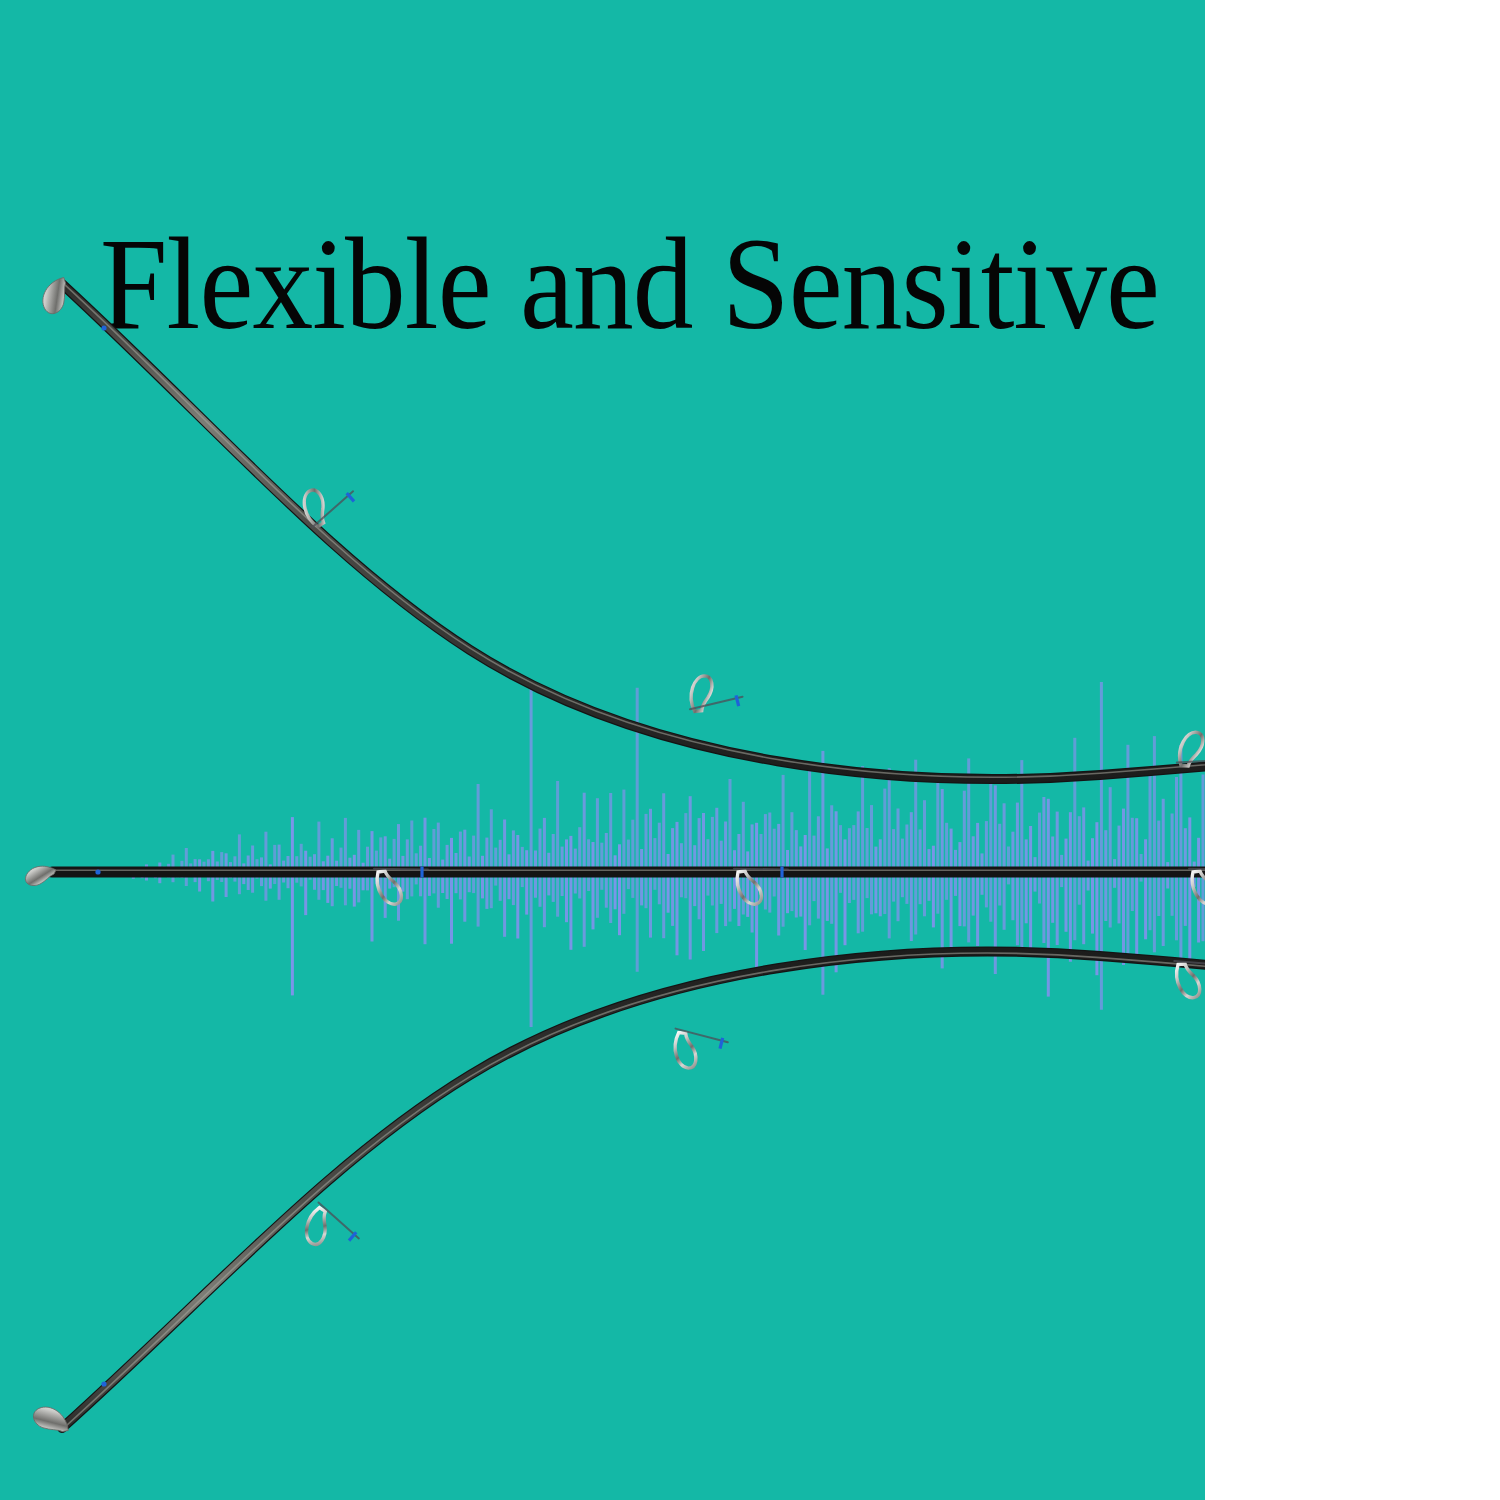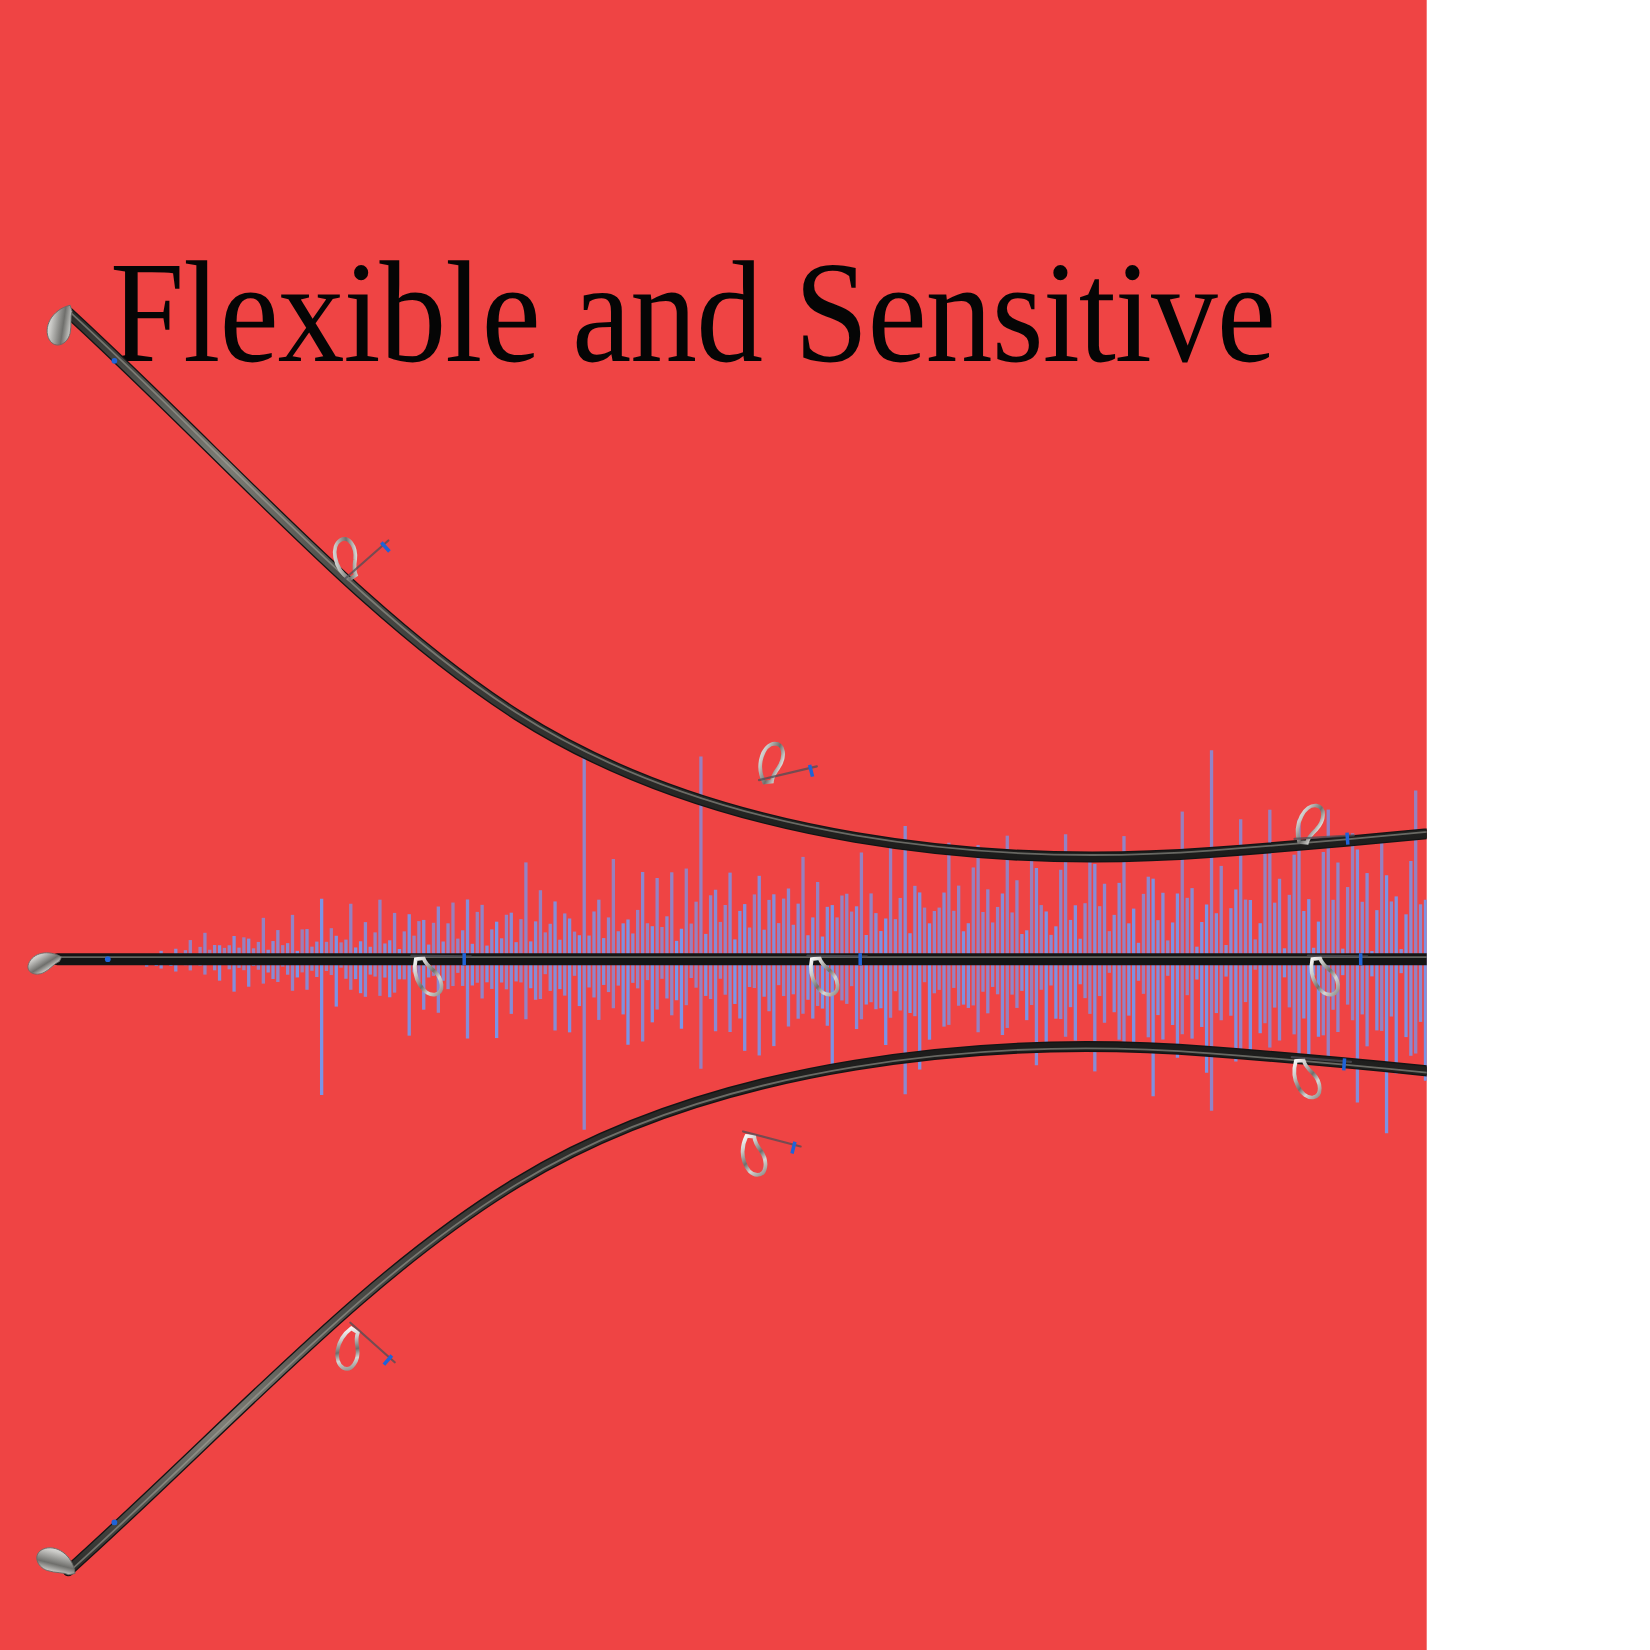--- a/index.html
+++ b/index.html
@@ -3,23 +3,23 @@
 <meta charset="utf-8">
 <title>Flexible and Sensitive</title>
 <style>
   html, body {
     margin: 0;
     padding: 0;
     background: #ffffff;
   }
   #stage {
     position: relative;
-    width: 1297px;
+    width: 1205px;
     height: 1500px;
-    background: #ef4444;
+    background: #14b8a6;
     overflow: hidden;
     font-family: "Liberation Serif", "DejaVu Serif", serif;
   }
   #headline {
     position: absolute;
     left: 100px;
     top: 130px;
     font-family: "Liberation Serif", "DejaVu Serif", serif;
     font-size: 132px;
     line-height: 1.0;

